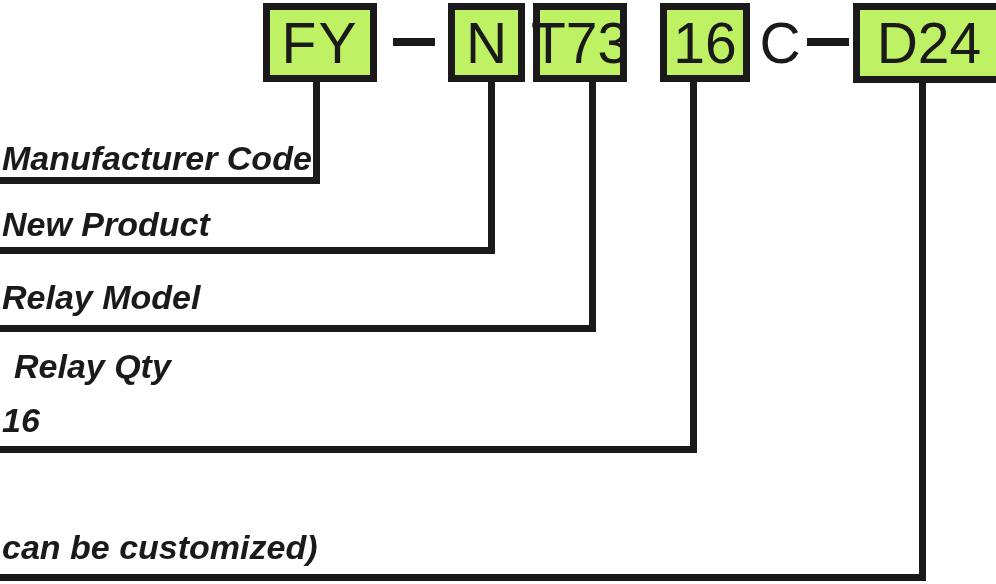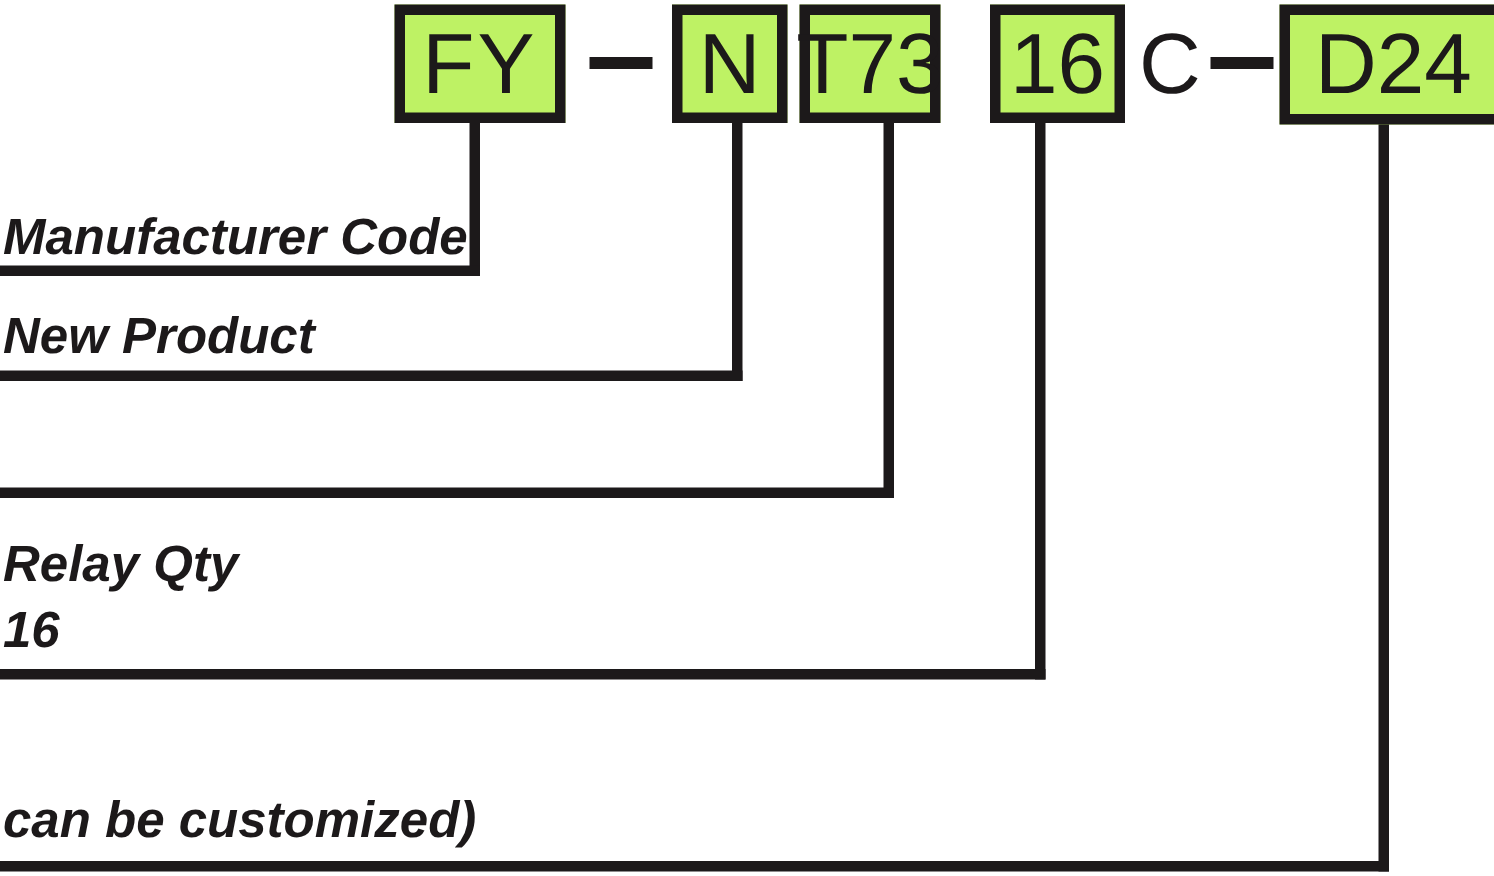--- a/index.html
+++ b/index.html
@@ -95,21 +95,21 @@
     font-size: 34px;
     font-weight: 700;
     line-height: 1;
     white-space: nowrap;
     z-index: 3;
     font-style: italic;
   }
   .l-1  { top: 141px; }
   .l-2  { top: 207px; }
   .l-3  { top: 280px; }
-  .l-4a { top: 359px; }
+  .l-4a { top: 349px; margin-left: 12px; }
   .l-4b { top: 403px; }
   .l-5a { top: 488px; }
   .l-5b { top: 530px; }
 </style>
 </head>
 <body>
 
 <div class="stage">
 
   <div class="box b-fy">
@@ -151,17 +151,18 @@
   <div class="vline v-5"></div>
 
   <div class="uline u-1"></div>
   <div class="uline u-2"></div>
   <div class="uline u-3"></div>
   <div class="uline u-4"></div>
   <div class="uline u-5"></div>
 
   <div class="label l-1">Manufacturer Code</div>
   <div class="label l-2">New Product</div>
+  <div class="label l-3">Relay Model</div>
   <div class="label l-4a">Relay Qty</div>
   <div class="label l-4b">16</div>
   <div class="label l-5b">can be customized)</div>
 
 </div>
 
 </body></html>

